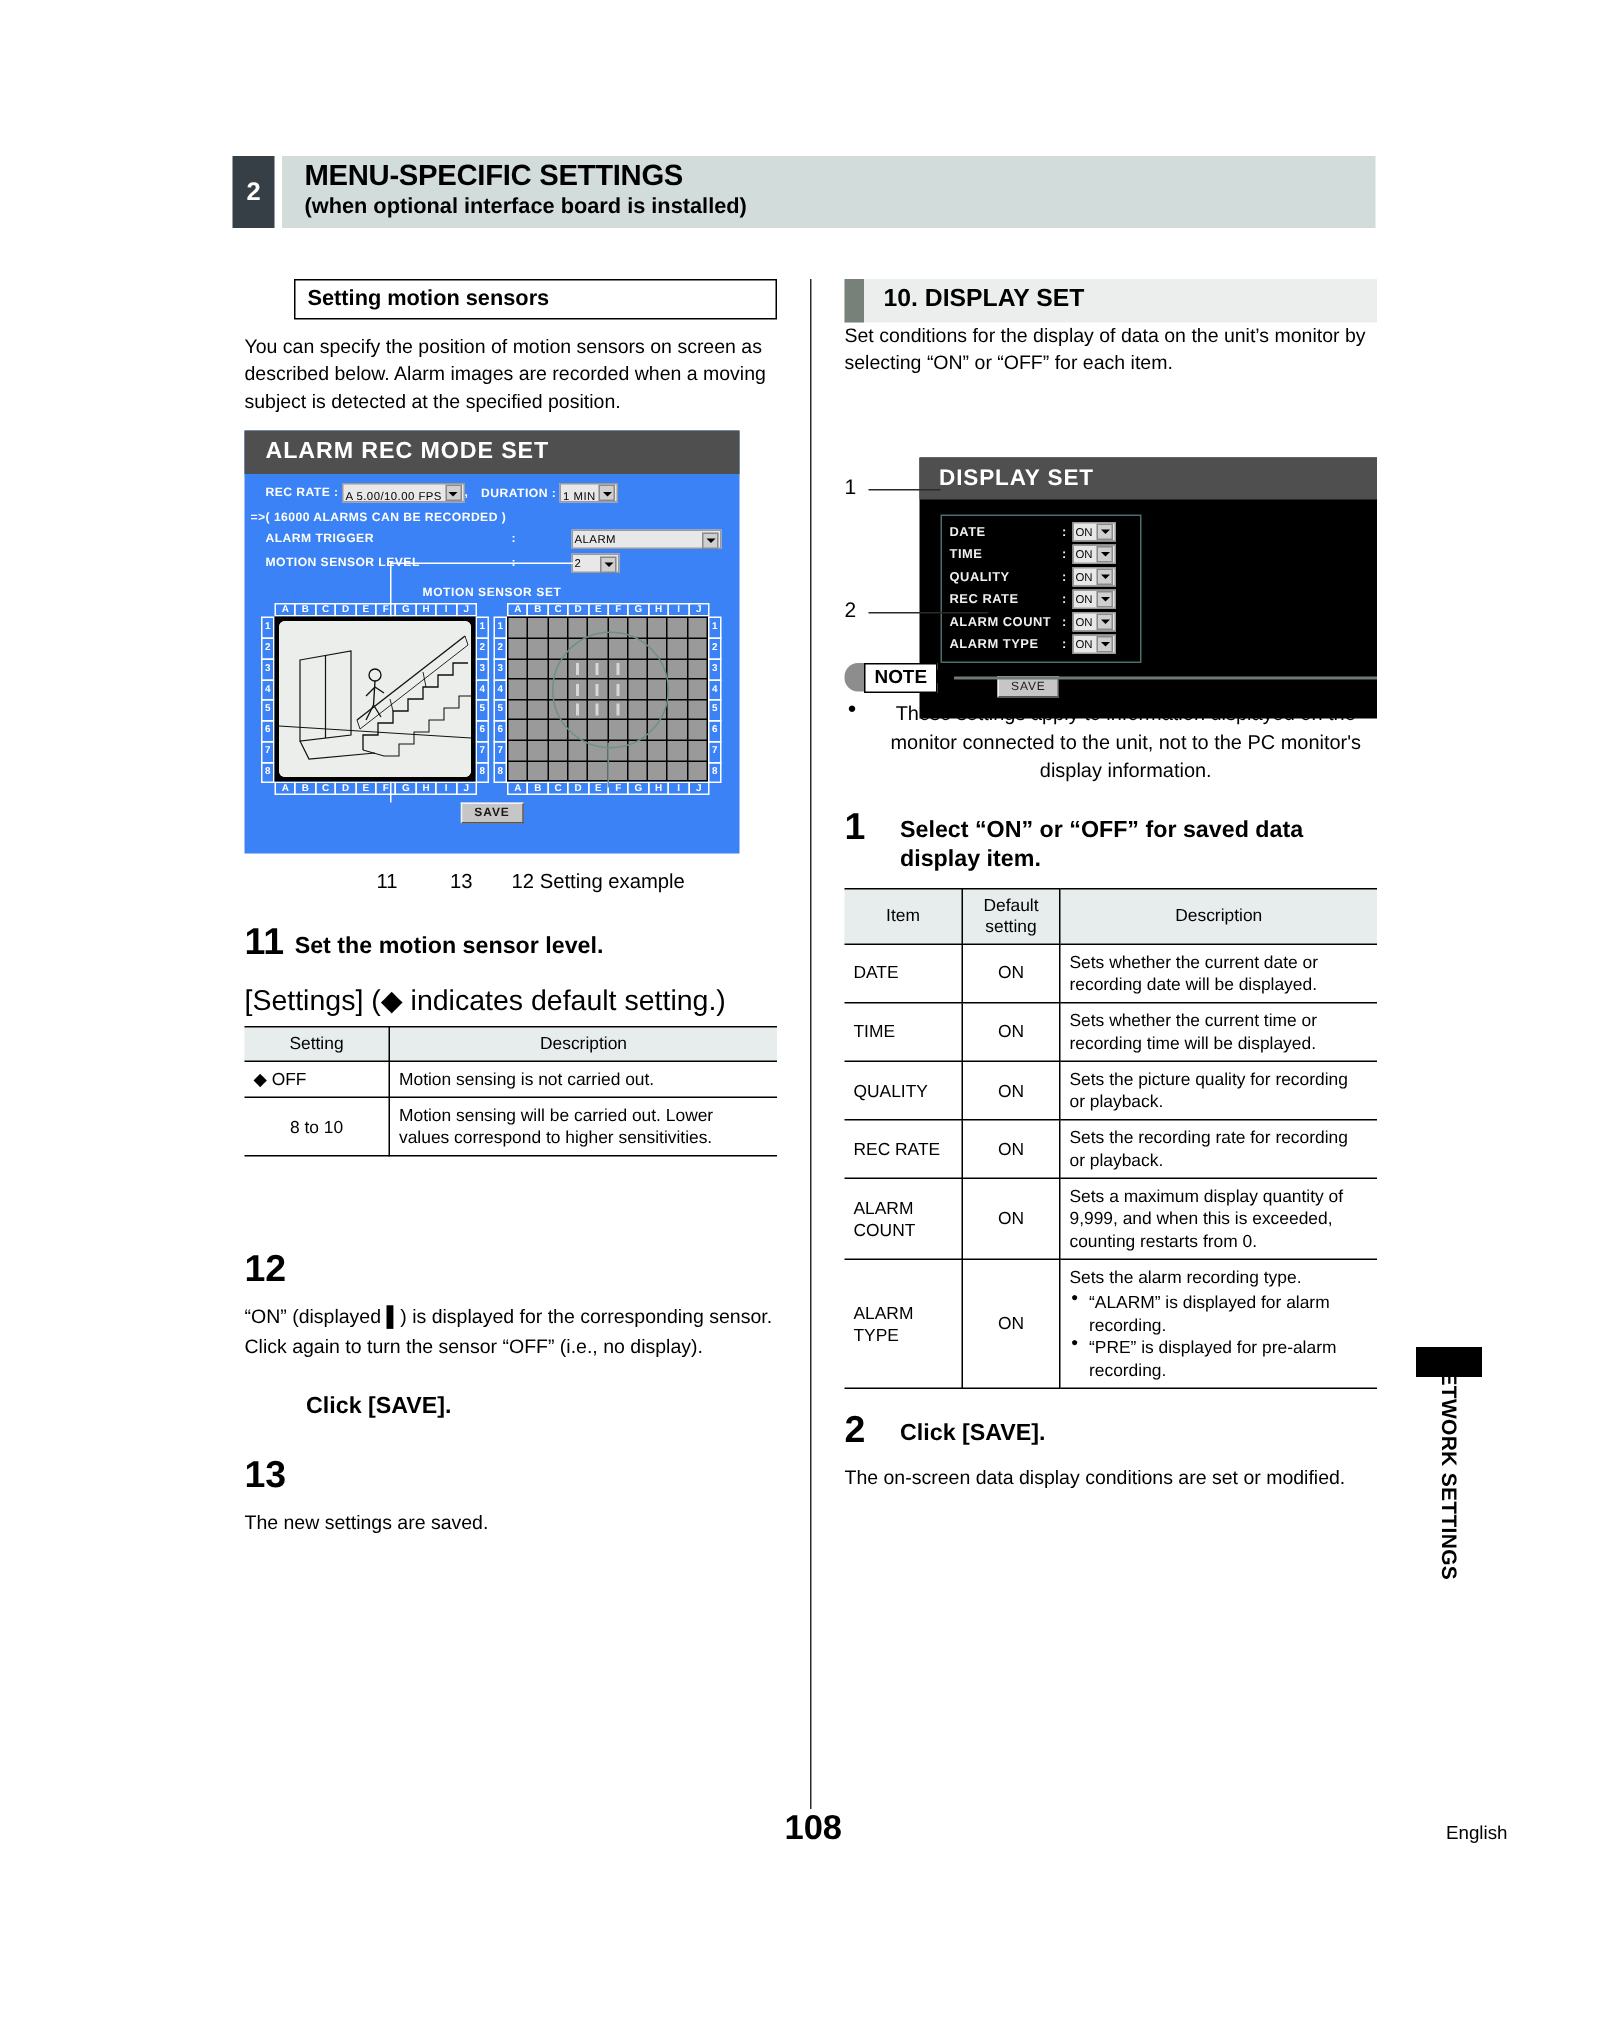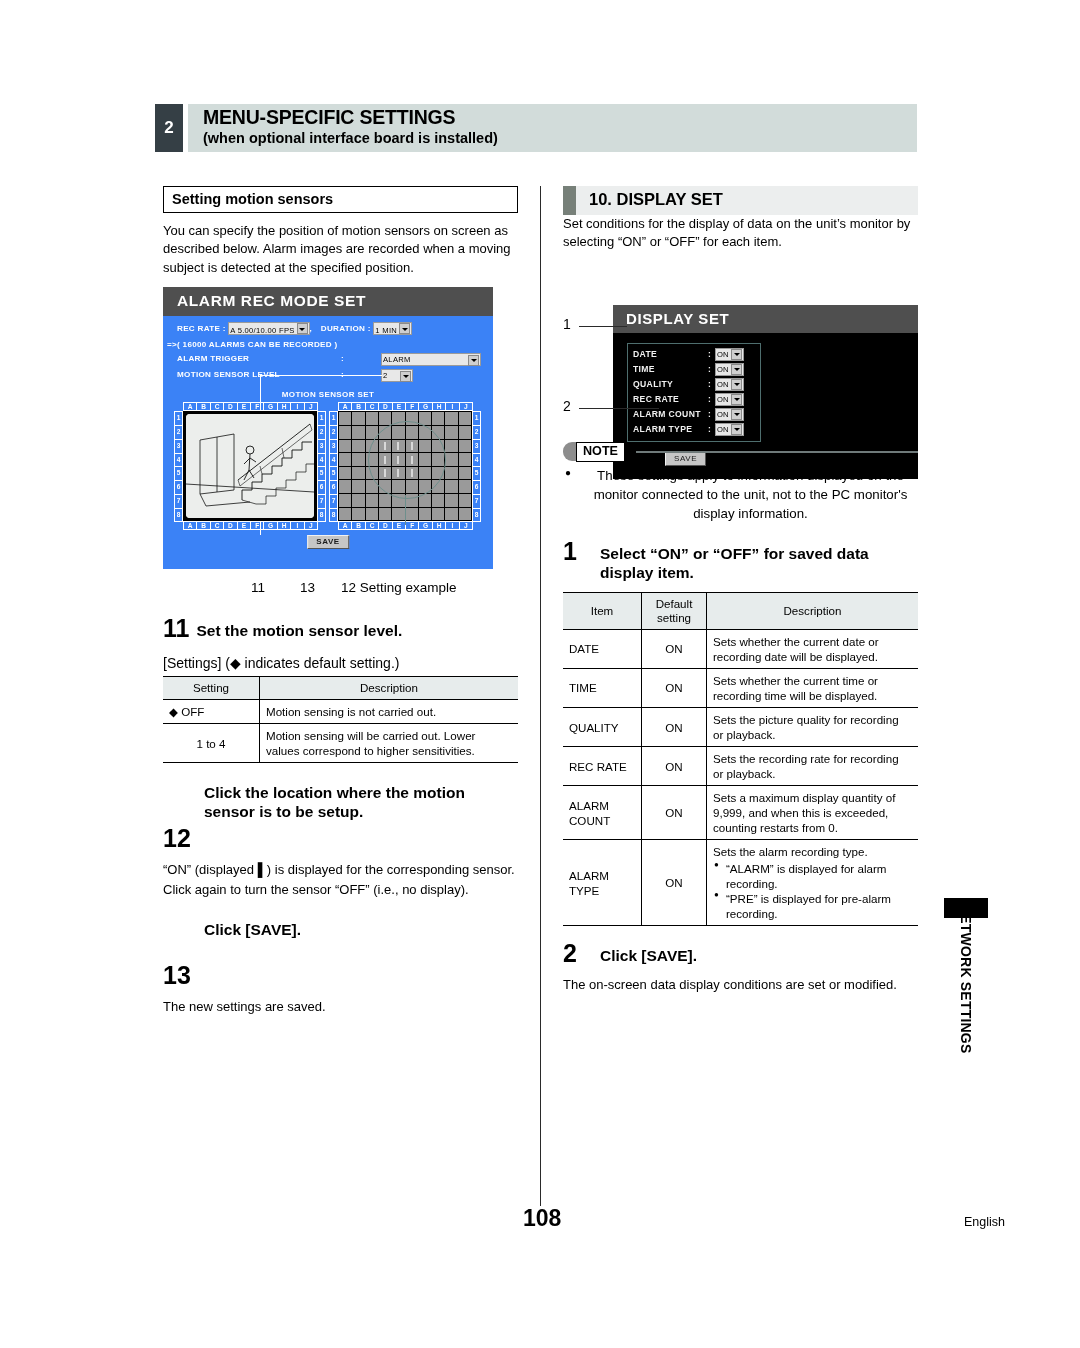--- a/index.html
+++ b/index.html
@@ -77,20 +77,21 @@
     width: 355px;
   }
 
   
   .sub-box {
     border: 1px solid #000;
     padding: 4px 4px 5px 8px;
     font-size: 14.5px;
     font-weight: bold;
     margin-bottom: 9px;
+    margin-left: 33px;
   }
   .body-text {
     font-size: 13px;
     line-height: 1.42;
     margin: 0 0 10px 0;
   }
 
   
   .sec-head {
     position: relative;
@@ -358,21 +359,21 @@
   }
   table.tbl td {
     padding: 4px 6px;
     border-bottom: 1px solid #000;
     vertical-align: middle;
     line-height: 1.3;
   }
   table.tbl tr:last-child td { border-bottom: 1.6px solid #000; }
   .c-center { text-align: center; }
   .vline { border-right: 1px solid #000; }
-  .tbl-sub { margin: 14px 0 5px 0; font-size: 14px; }
+  .tbl-sub { margin: 14px 0 5px 0; font-size: 19px; }
 
   .bullet-list { margin: 1px 0 0 0; padding: 0; list-style: none; }
   .bullet-list li {
     position: relative;
     padding-left: 13px;
     line-height: 1.3;
   }
   .bullet-list li::before {
     content: "\25CF";
     position: absolute;
@@ -844,29 +845,28 @@
         <th class="vline" style="width:90px;">Setting</th>
         <th>Description</th>
       </tr>
     </thead>
     <tbody>
       <tr>
         <td class="vline">◆ OFF</td>
         <td>Motion sensing is not carried out.</td>
       </tr>
       <tr>
-        <td class="vline c-center">1 to 4</td>
+        <td class="vline c-center">8 to 10</td>
         <td>Motion sensing will be carried out. Lower values correspond to higher sensitivities.</td>
       </tr>
     </tbody>
   </table>
 
   <div class="step">
     <div class="step-num wide">12</div>
-    <div class="step-txt">Click the location where the motion sensor is to be setup.</div>
   </div>
   <p class="body-text" style="margin-bottom:2px;">“ON” (displayed ▌) is displayed for the corresponding sensor.</p>
   <p class="body-text">Click again to turn the sensor “OFF” (i.e., no display).</p>
 
   <div class="step">
     <div class="step-num wide">13</div>
     <div class="step-txt">Click [SAVE].</div>
   </div>
   <p class="body-text">The new settings are saved.</p>
 

